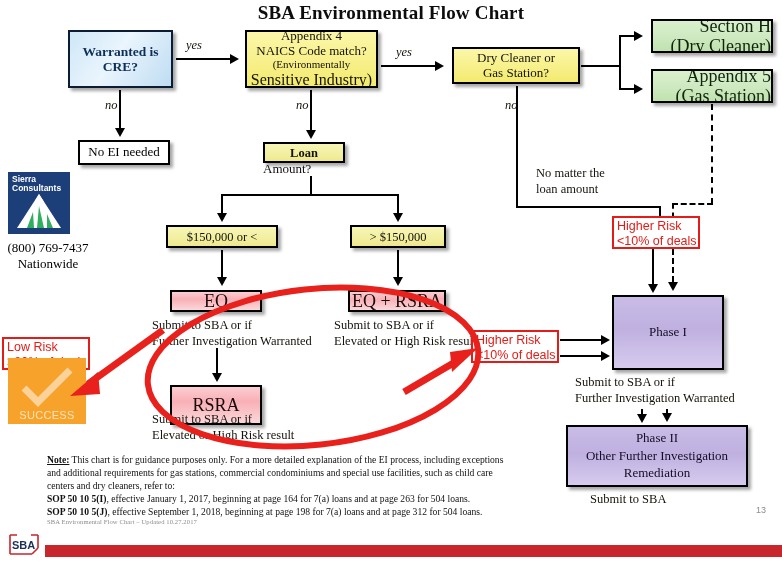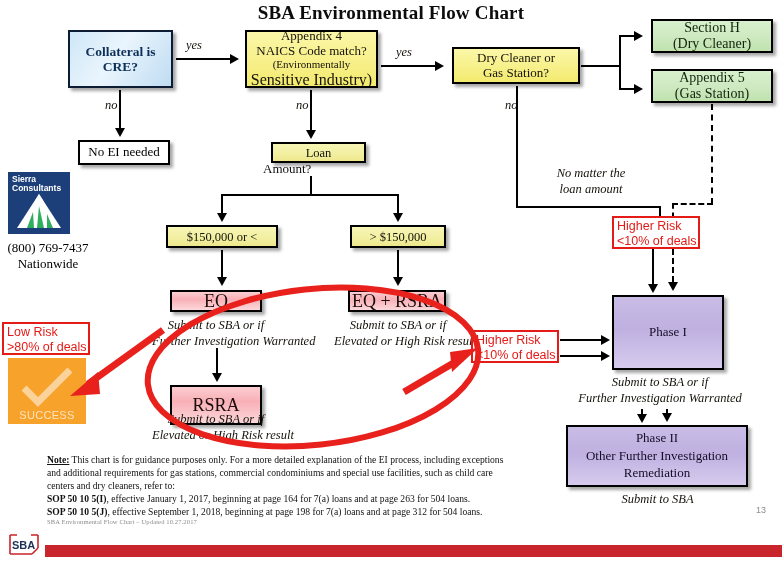--- a/index.html
+++ b/index.html
@@ -38,21 +38,21 @@
   .yellow{
     background:linear-gradient(180deg,#fbf7a8 0%,#f7f08a 55%,#f3ea6e 100%);
     color:#15120a;font-size:13px;border-color:#000;
   }
   .yellow2{
     background:linear-gradient(180deg,#f7f6b5 0%,#f2efa0 60%,#eee88c 100%);
     color:#15120a;font-size:12.5px;border-color:#000;
   }
   .green{
     background:linear-gradient(180deg,#d8f0cd 0%,#cfeac2 50%,#bfe2ae 100%);
-    color:#11240d;font-size:14px;border-color:#000;
+    color:#11240d;font-size:18px;border-color:#000;align-items:flex-end;
   }
   .pink{
     background:linear-gradient(180deg,#fbcdd1 0%,#f8b0b6 40%,#fbd7da 100%);
     color:#1a0b0c;font-size:18px;border-color:#000;
   }
   .purple{
     background:linear-gradient(180deg,#c9bce6 0%,#bfb0e0 45%,#d6cbee 100%);
     color:#140d26;font-size:13px;border-color:#000;
   }
   .white{
@@ -63,22 +63,22 @@
   .redbox{
     box-sizing:border-box;background:#fff;border:2px solid #e41b17;
     color:#e41b17;font-family:"Liberation Sans", sans-serif;
     font-size:12.5px;line-height:1.22;padding:1px 3px 2px 3px;
     text-align:left;
   }
   .redbox span{display:block;white-space:nowrap;}
 
   
   .note{
-    font-family:"Liberation Serif", serif;font-style:italic;font-size:12.5px;
-    color:#15120a;text-align:center;line-height:1.25;white-space:nowrap;
+    font-family:"Liberation Serif", serif;font-size:12.5px;
+    color:#15120a;line-height:1.25;white-space:nowrap;
   }
   .lbl{
     font-family:"Liberation Serif", serif;font-style:italic;font-size:12.5px;
     color:#15120a;white-space:nowrap;
   }
 
   
   .ln{background:#000;position:absolute;}
   .vln{width:2px;}
   .hln{height:2px;}
@@ -145,21 +145,21 @@
   #red-overlay{left:0;top:0;width:782px;height:570px;pointer-events:none;}
 </style>
 </head>
 <body>
 
 <div class="stage">
 
   <div class="abs" id="title">SBA Environmental Flow Chart</div>
 
   <div class="abs box blue" id="n-collateral" style="left:68px;top:30px;width:105px;height:58px;">
-    <span>Collateral is</span>
+    <span>Warranted is</span>
     <span>CRE?</span>
   </div>
 
   <div class="abs box yellow" id="n-appendix4" style="left:245px;top:30px;width:133px;height:58px;">
     <span>Appendix 4</span>
     <span>NAICS Code match?</span>
     <span style="font-size:11px">(Environmentally</span>
     <span style="font-size:16px">Sensitive Industry)</span>
   </div>
 
@@ -175,21 +175,21 @@
 
   <div class="abs box green" id="n-appendix5" style="left:651px;top:69px;width:122px;height:34px;">
     <span>Appendix 5</span>
     <span>(Gas Station)</span>
   </div>
 
   <div class="abs box white" id="n-noei" style="left:78px;top:140px;width:92px;height:25px;">
     <span>No EI needed</span>
   </div>
 
-  <div class="abs box yellow2" id="n-loan" style="left:271px;top:142px;width:95px;height:21px;">
+  <div class="abs box yellow2" id="n-loan" style="left:263px;top:142px;width:82px;height:21px;font-weight:bold;">
     <span>Loan</span>
   </div>
   <div class="abs" style="left:263px;top:161px;width:95px;font-size:13px;font-family:'Liberation Serif',serif;">Amount?</div>
 
   <div class="abs box yellow2" id="n-amtlow" style="left:166px;top:225px;width:112px;height:23px;">
     <span>$150,000 or &lt;</span>
   </div>
 
   <div class="abs box yellow2" id="n-amthigh" style="left:350px;top:225px;width:96px;height:23px;">
     <span>&gt; $150,000</span>
@@ -287,21 +287,21 @@
   <div class="abs redbox" id="risk-high-a" style="left:612px;top:216px;width:88px;height:33px;">
     <span>Higher Risk</span>
     <span>&lt;10% of deals</span>
   </div>
 
   <div class="abs redbox" id="risk-high-b" style="left:471px;top:330px;width:88px;height:33px;">
     <span>Higher Risk</span>
     <span>&lt;10% of deals</span>
   </div>
 
-  <div class="abs redbox" id="risk-low" style="left:2px;top:322px;width:88px;height:33px;">
+  <div class="abs redbox" id="risk-low" style="left:2px;top:337px;width:88px;height:33px;">
     <span>Low Risk</span>
     <span>&gt;80% of deals</span>
   </div>
 
   <div class="abs ln vln" style="left:652px;top:249px;height:36px;"></div>
   <div class="abs arrow-d" style="left:648px;top:284px;"></div>
   <div class="abs dash-v" style="left:672px;top:249px;height:33px;"></div>
   <div class="abs arrow-d" style="left:668px;top:282px;"></div>
 
   <div class="abs ln hln" style="left:560px;top:339px;width:44px;"></div>

